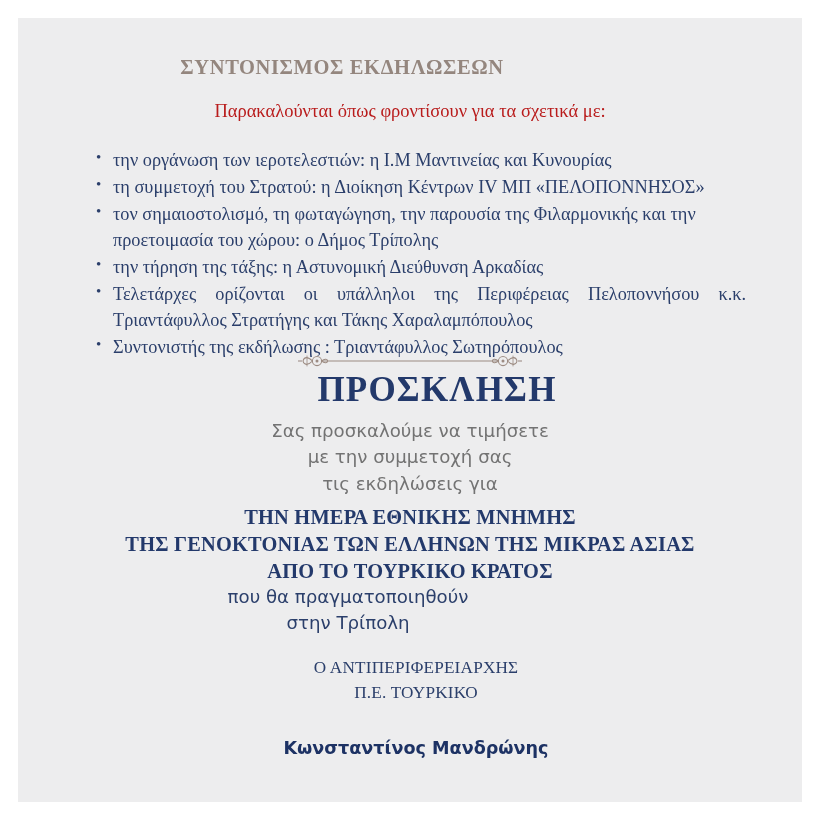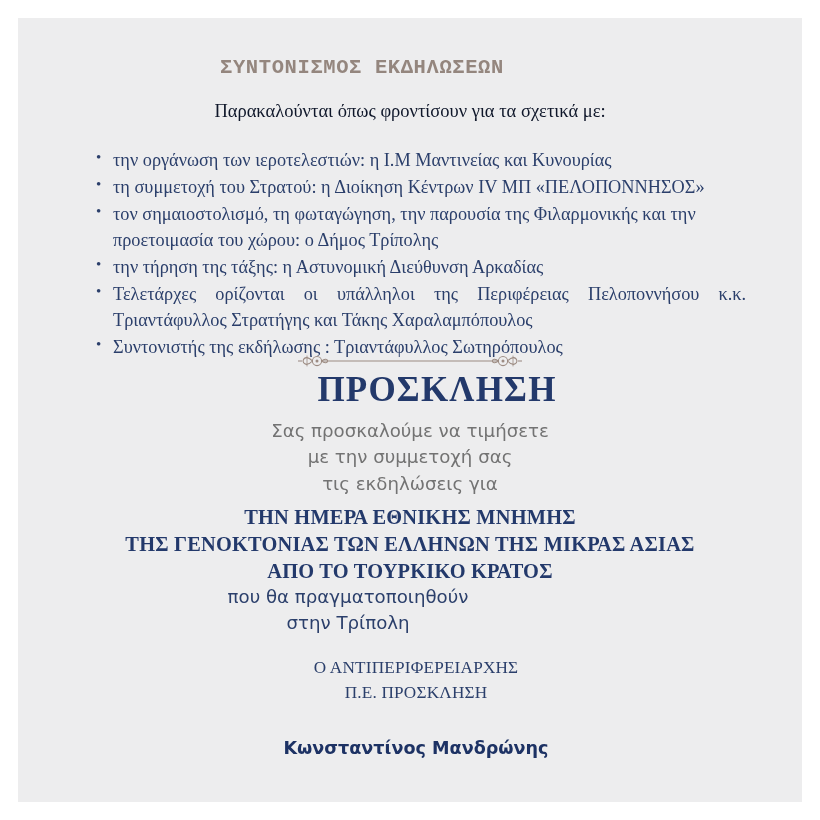--- a/index.html
+++ b/index.html
@@ -33,37 +33,36 @@
     height: 784px;
   }
 
   
   .coord-title {
     position: absolute;
     left: 0;
     top: 38px;
     width: 648px;
     text-align: center;
-    font-family: Liberation Mono, monospace;
+    font-family: Liberation Serif, serif;
     font-weight: bold;
     font-size: 20.5px;
     letter-spacing: 0.6px;
     color: #94867e;
-    margin-left: 20px;
   }
 
   .instruction {
     position: absolute;
     left: 0;
     top: 83px;
     width: 784px;
     text-align: center;
     font-family: "Liberation Serif", "DejaVu Serif", serif;
     font-size: 18.5px;
-    color: #0f172a;
+    color: #b91c1c;
   }
 
   
   .bullet-list {
     position: absolute;
     left: 78px;
     top: 130px;
     width: 650px;
     list-style: none;
     margin: 0;
@@ -265,20 +264,20 @@
 
     <div class="place-lines">
       <div>που θα πραγματοποιηθούν</div>
       <div>στην Τρίπολη</div>
     </div>
 
     <div class="signatures">
       <div class="sig-col left">
         <div class="sig-role">
           <div>Ο ΑΝΤΙΠΕΡΙΦΕΡΕΙΑΡΧΗΣ</div>
-          <div>Π.Ε. ΠΡΟΣΚΛΗΣΗ</div>
+          <div>Π.Ε. ΤΟΥΡΚΙΚΟ</div>
         </div>
         <div class="sig-name">Κωνσταντίνος Μανδρώνης</div>
       </div>
     </div>
 
   </div>
 </div>
 
 </body></html>

